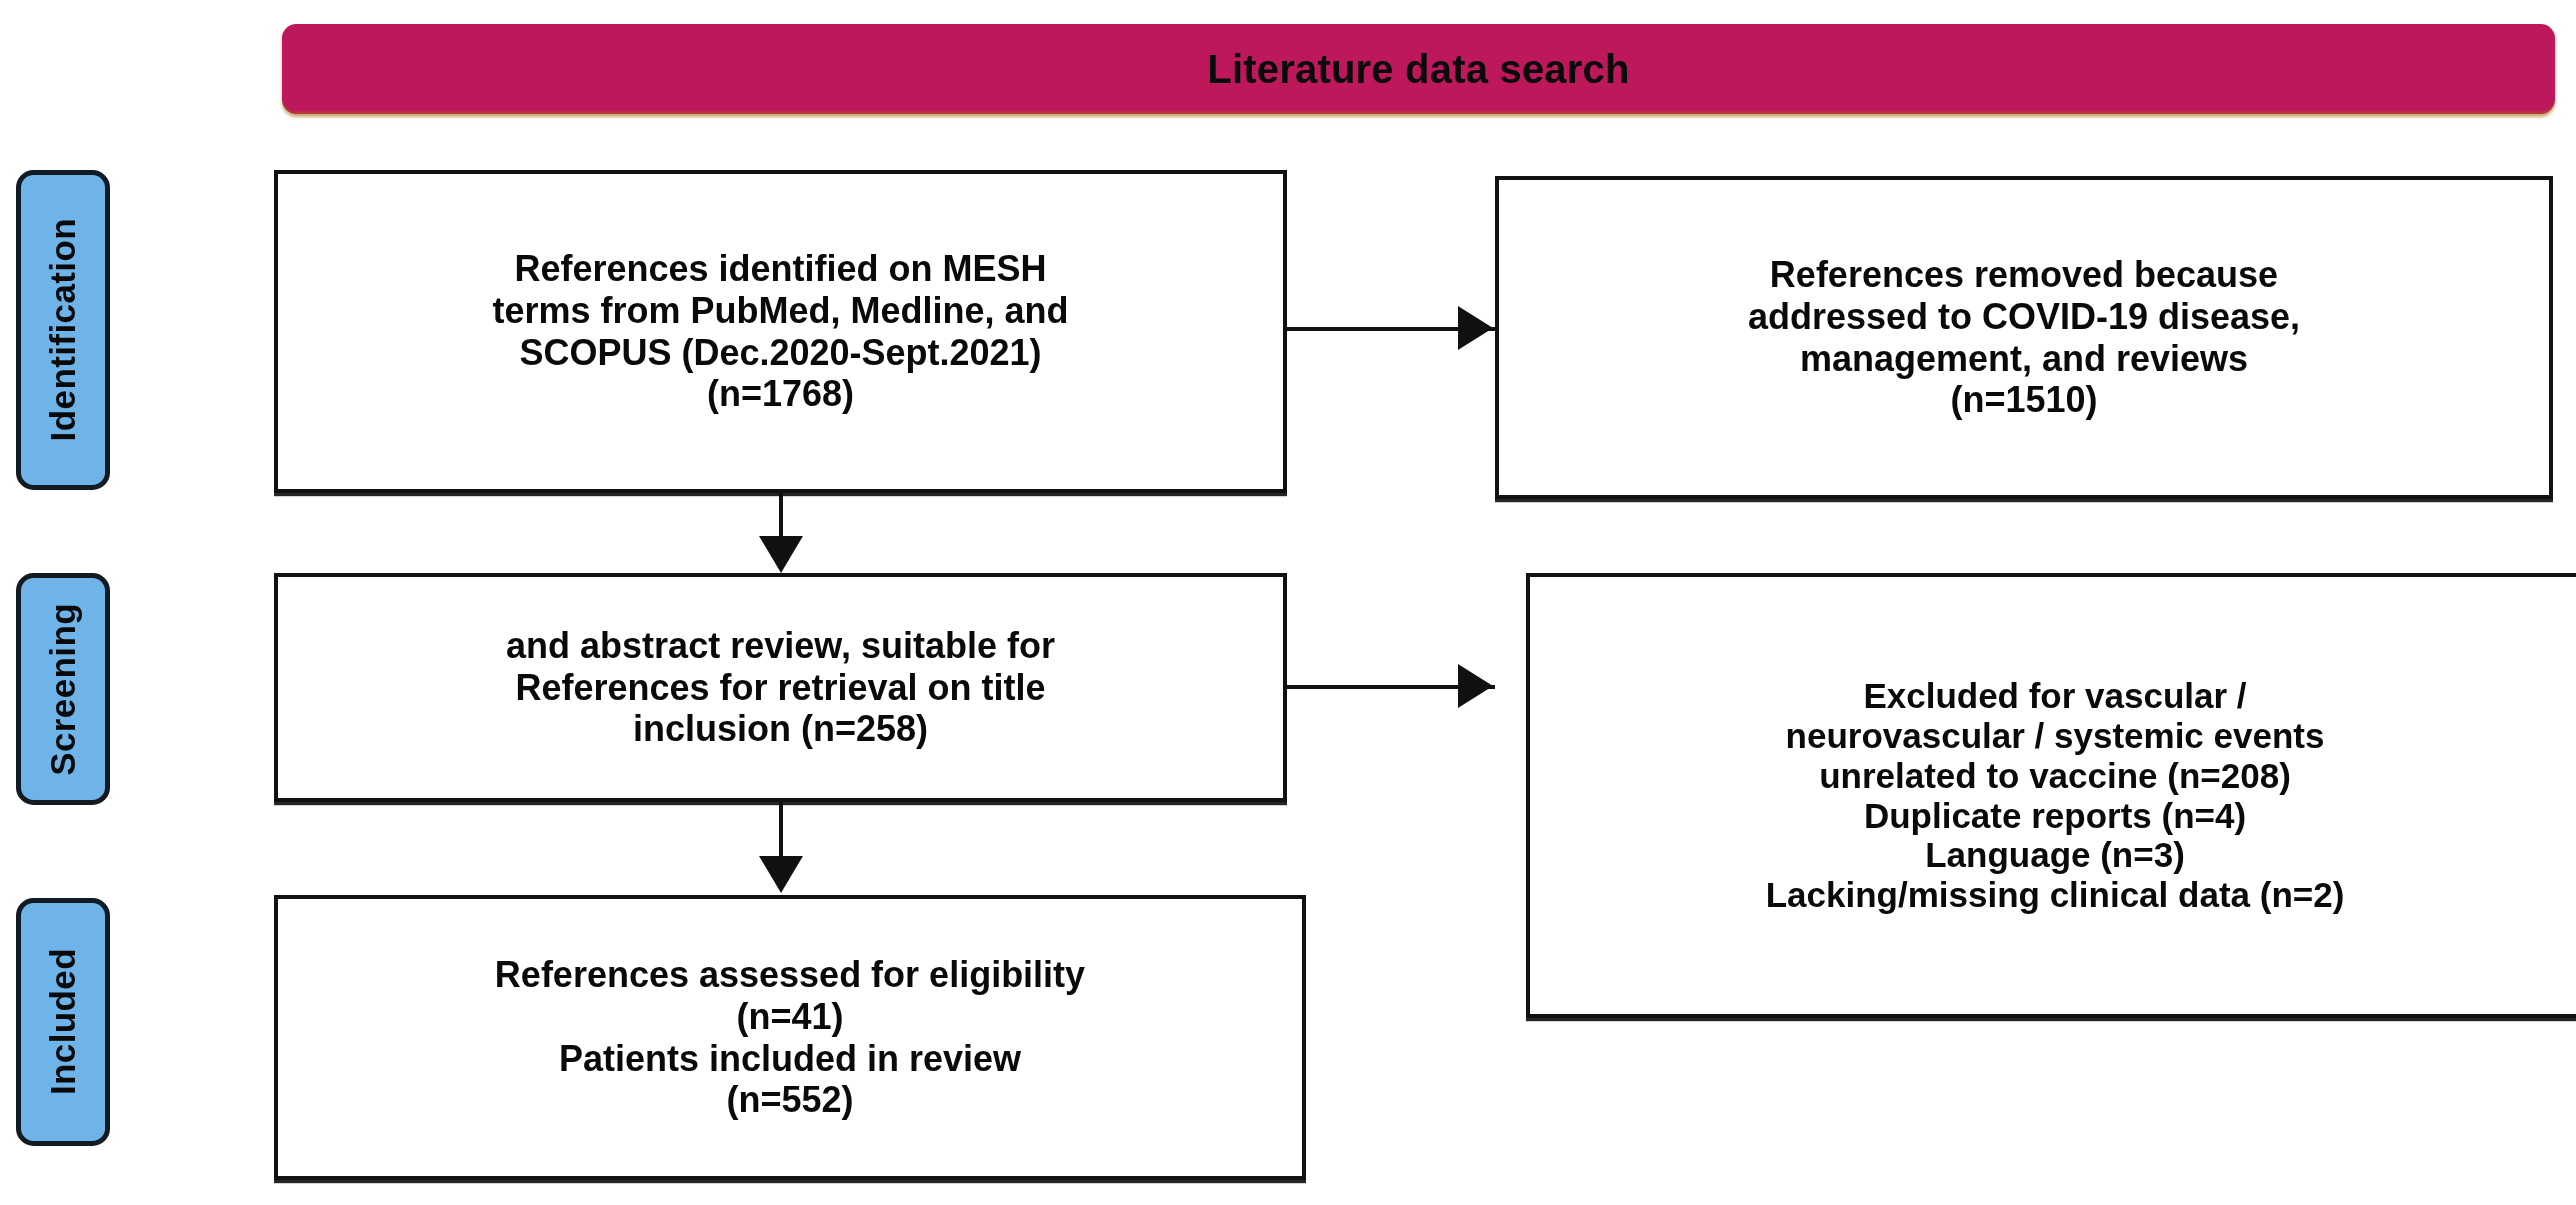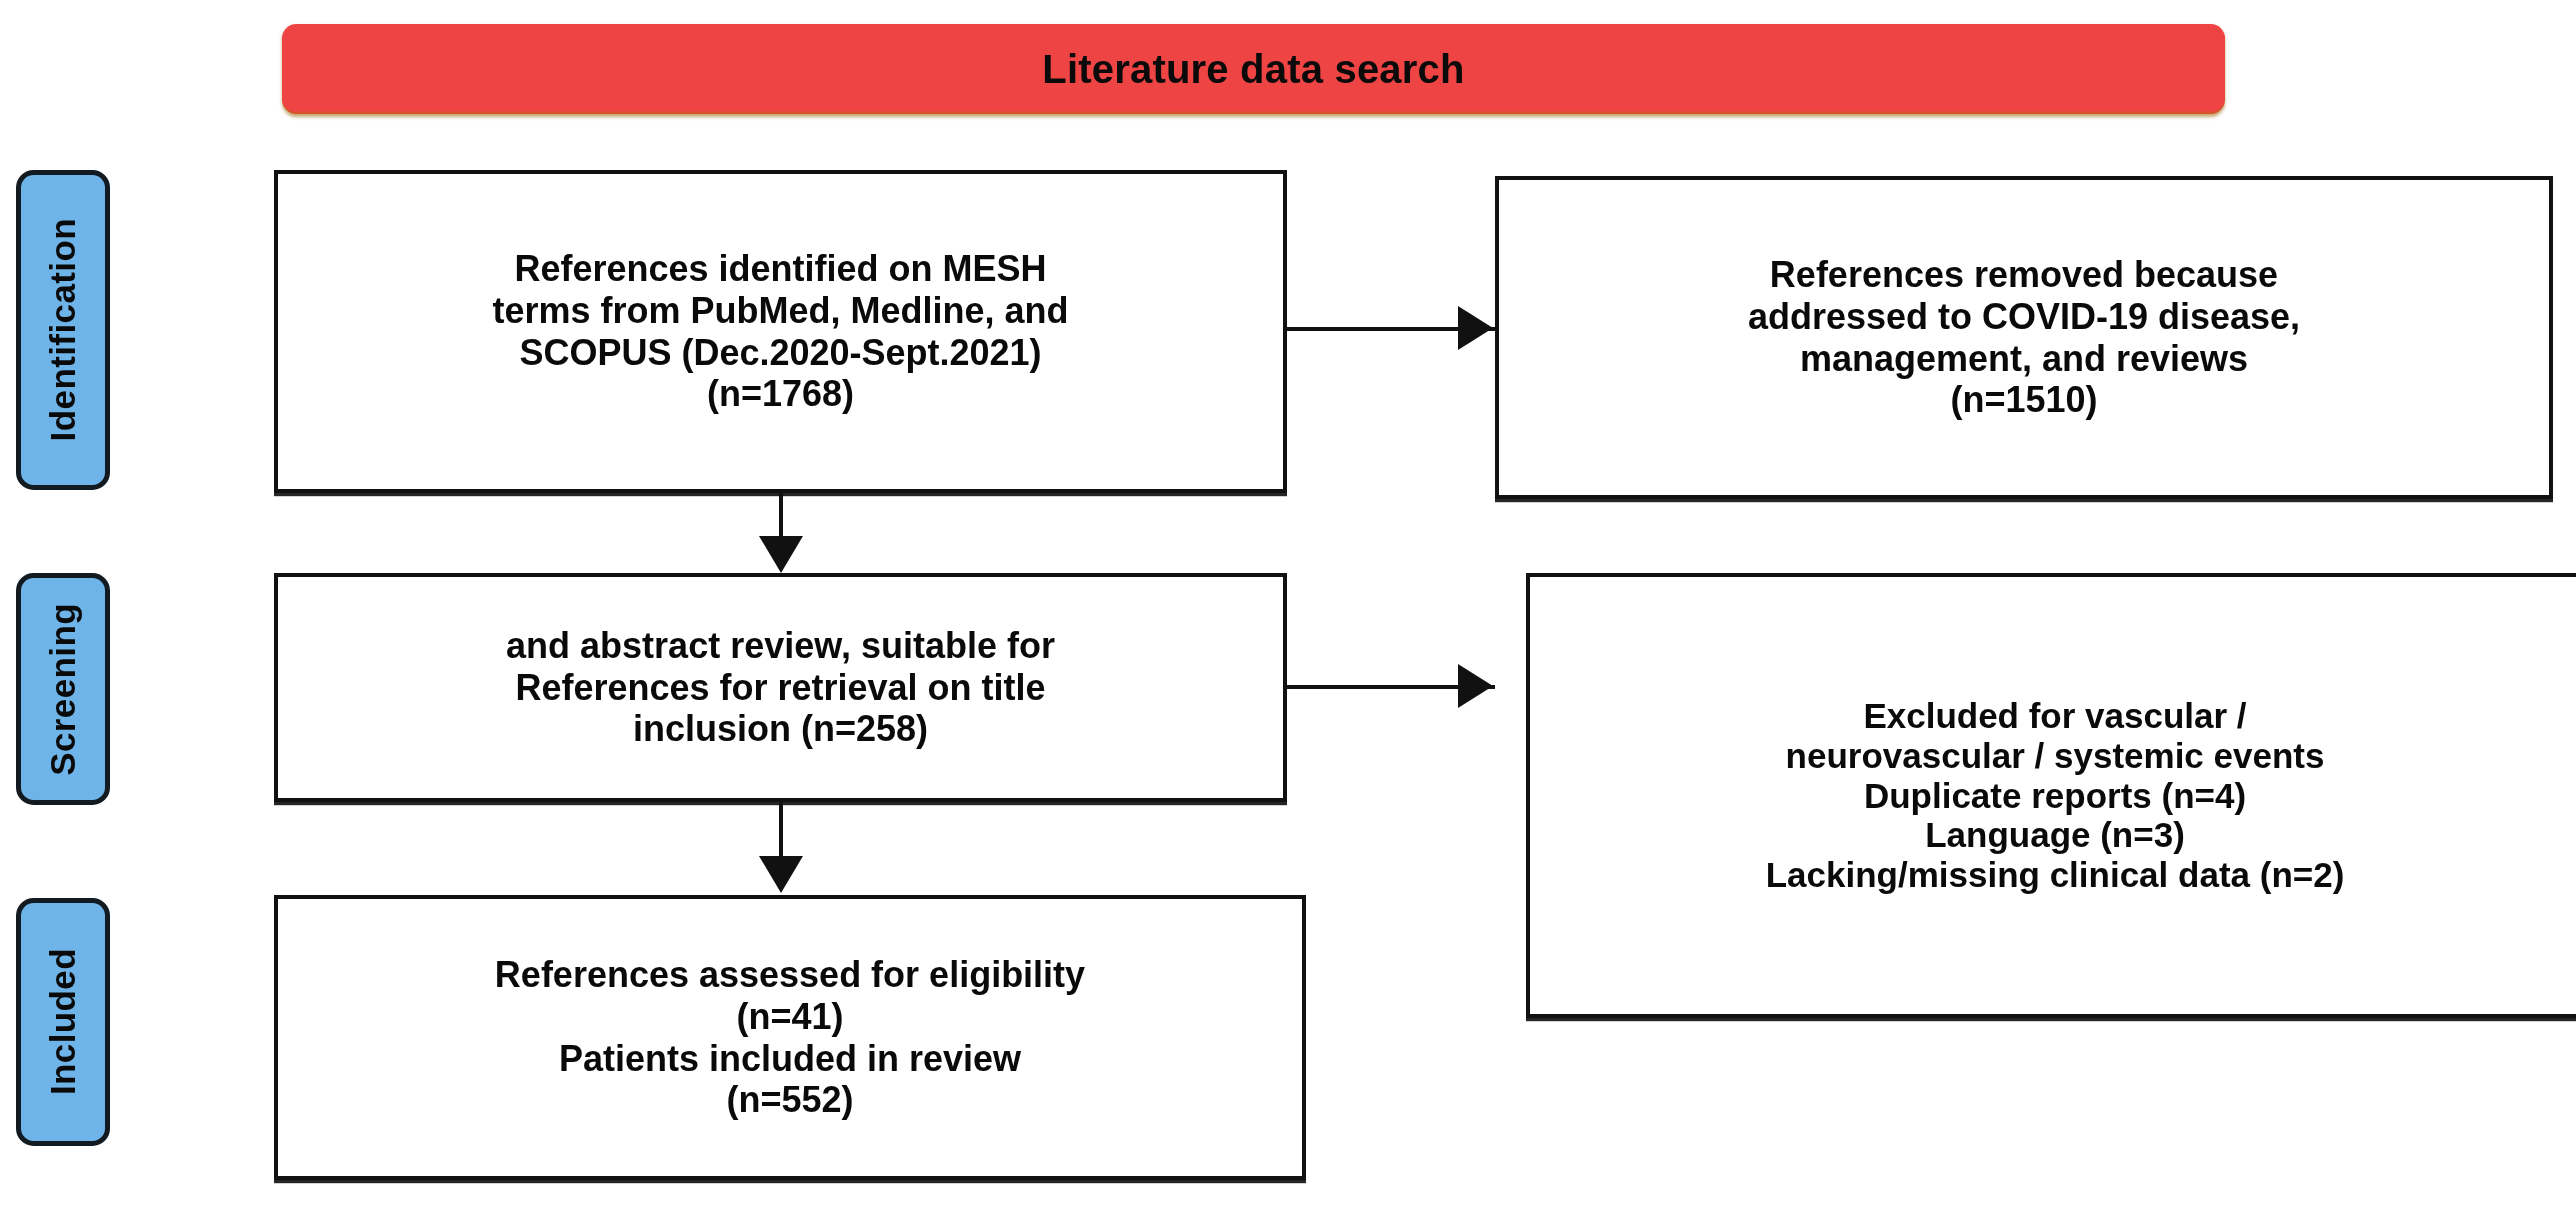--- a/index.html
+++ b/index.html
@@ -17,23 +17,23 @@
     height: 1205px;
     background: #ffffff;
     overflow: hidden;
   }
 
   
   .header-banner {
     position: absolute;
     left: 282px;
     top: 24px;
-    width: 1943px;
+    width: 2273px;
     height: 90px;
-    background: #ef4444;
+    background: #be185d;
     border-radius: 14.4px;
     box-shadow: 0 2.4px 3.2px rgba(150,100,0,0.55),
                 inset 0 -2.4px 0 rgba(170,115,0,0.35);
     display: flex;
     align-items: center;
     justify-content: center;
   }
   .header-title {
     font-size: 40px;
     font-weight: bold;
@@ -178,20 +178,21 @@
 
   <div class="flow-box" id="box-retrieval">
     <div class="flow-line">and abstract review, suitable for</div>
     <div class="flow-line">References for retrieval on title</div>
     <div class="flow-line">inclusion (n=258)</div>
   </div>
 
   <div class="flow-box" id="box-excluded">
     <div class="flow-line">Excluded for vascular /</div>
     <div class="flow-line">neurovascular / systemic events</div>
+    <div class="flow-line">unrelated to vaccine (n=208)</div>
     <div class="flow-line">Duplicate reports (n=4)</div>
     <div class="flow-line">Language (n=3)</div>
     <div class="flow-line">Lacking/missing clinical data (n=2)</div>
   </div>
 
   <div class="flow-box" id="box-assessed">
     <div class="flow-line">References assessed for eligibility</div>
     <div class="flow-line">(n=41)</div>
     <div class="flow-line">Patients included in review</div>
     <div class="flow-line">(n=552)</div>

